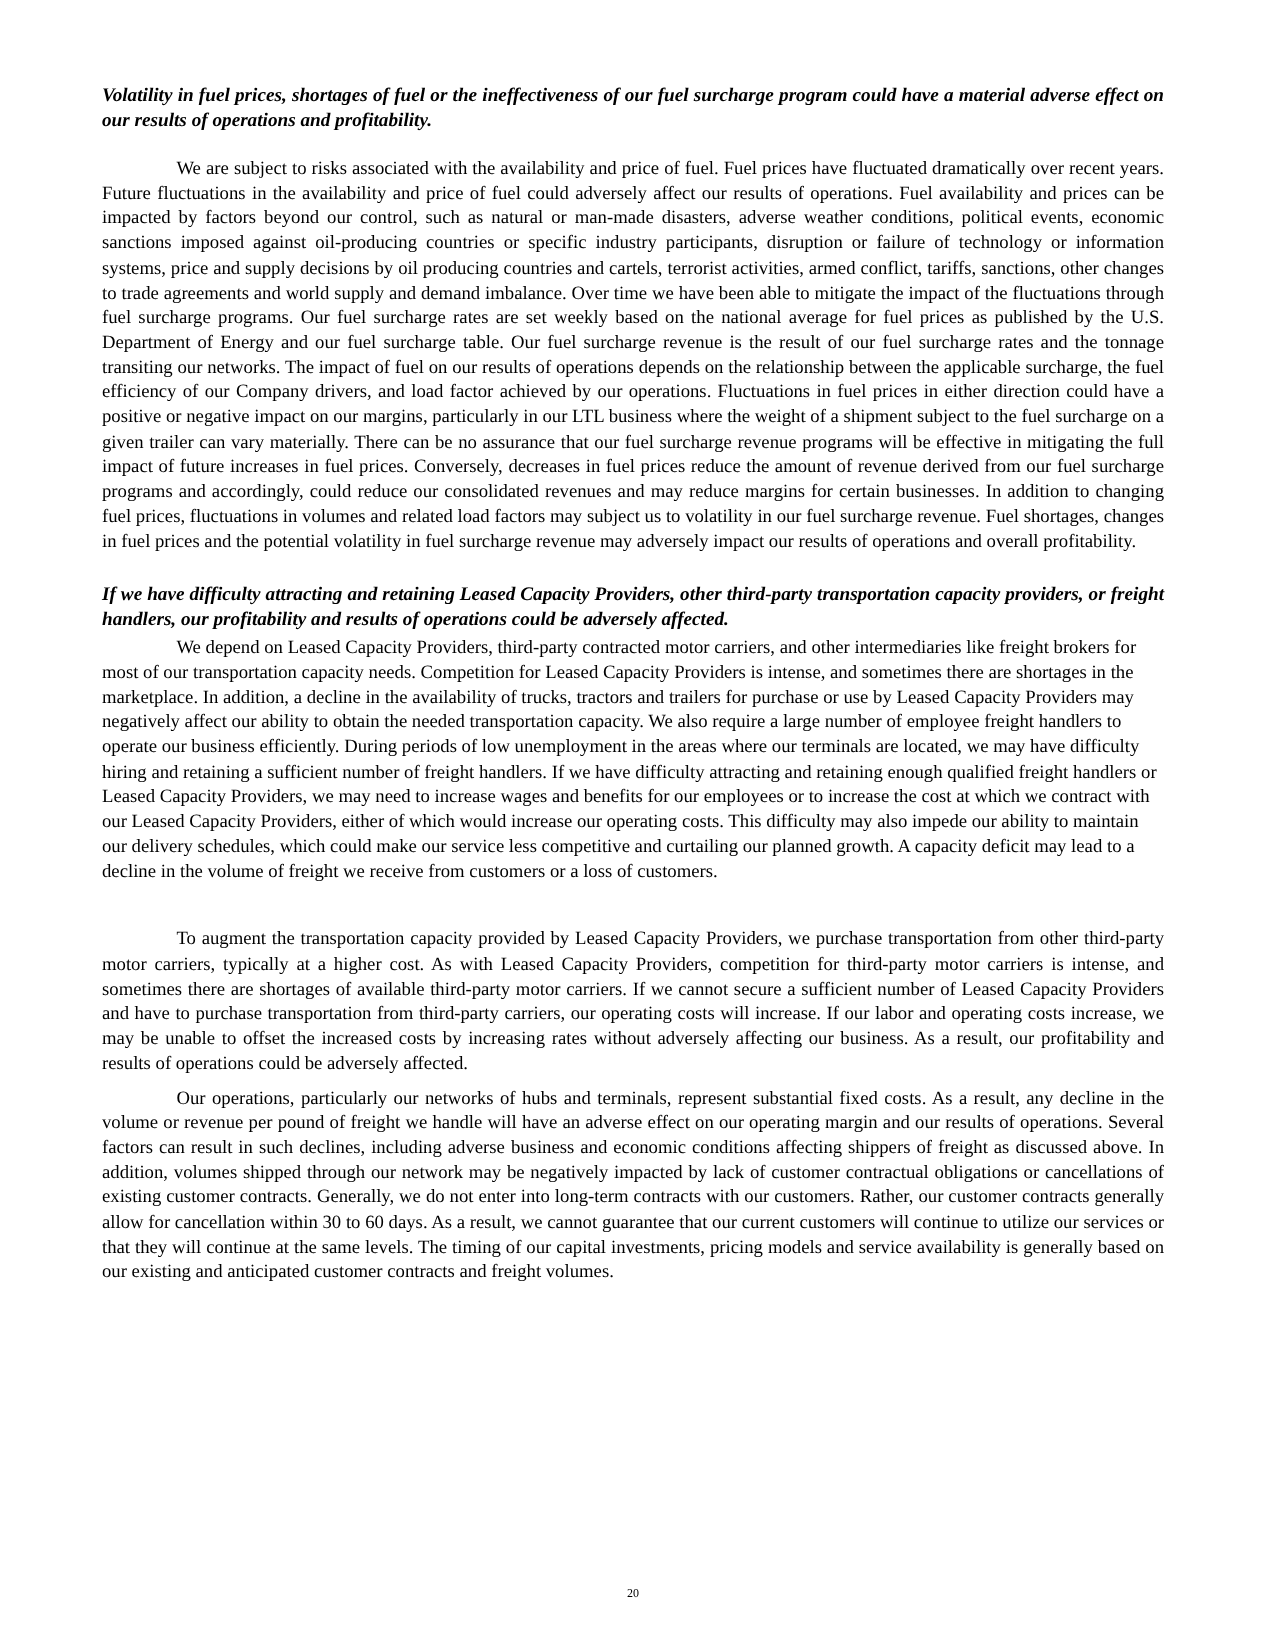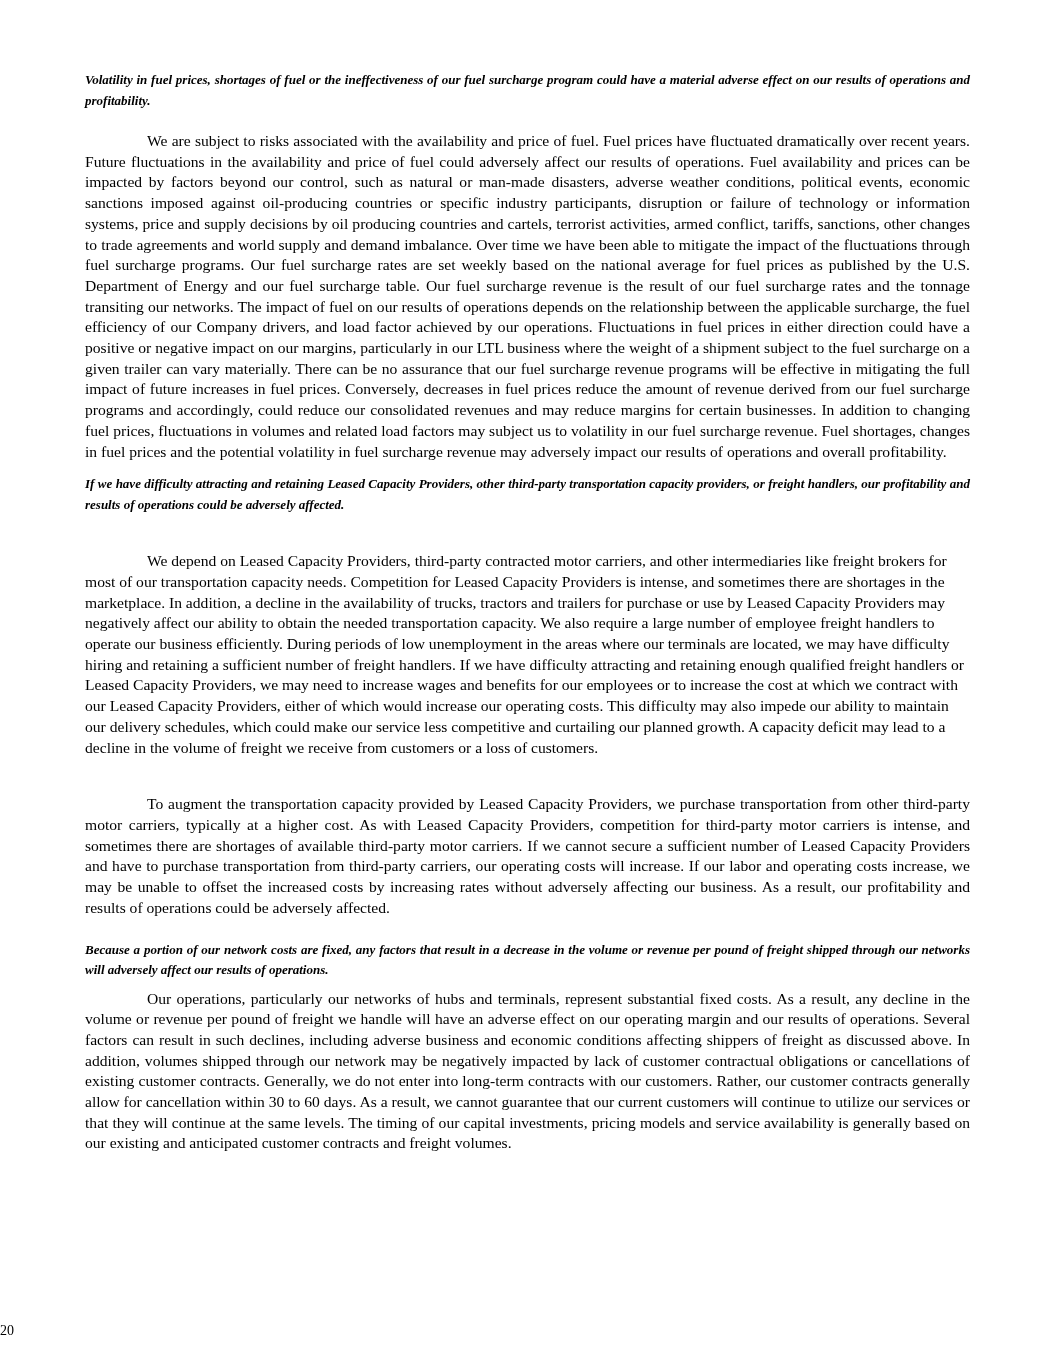--- a/index.html
+++ b/index.html
@@ -17,60 +17,59 @@
     }
     .page {
       position: absolute;
       left: 85px;
       top: 70px;
       width: 885px;
     }
     .heading {
       font-weight: bold;
       font-style: italic;
-      font-size: 13px;
+      font-size: 16px;
       line-height: 20.5px;
       margin: 0;
       text-align: justify;
     }
     .para {
       font-size: 15.6px;
       line-height: 20.7px;
       margin: 0;
       text-align: justify;
       text-indent: 62px;
       font-family: Liberation Serif, serif;
     }
     .para.left {
       text-align: left;
     }
     #h1 { margin-top: 0; }
     #p1 { margin-top: 20px; }
-    #h2 { margin-top: 12px; }
-    #p2 { margin-top: 36px; }
+    #h2 { margin-top: 24px; }
+    #p2 { margin-top: 3px; }
     #p3 { margin-top: 36px; }
     #h3 { margin-top: 21px; }
     #p4 { margin-top: 8px; }
     .page-number {
       position: absolute;
       top: 1323px;
       left: 0;
       width: 1055px;
-      text-align: left;
-      font-size: 14px;
+      text-align: center;
+      font-size: 10px;
     }
   </style>
 </head>
 <body>
 
 <div class="page">
   <p id="h1" class="heading">Volatility in fuel prices, shortages of fuel or the ineffectiveness of our fuel surcharge program could have a material adverse effect on our results of operations and profitability.</p>
   <p id="p1" class="para">We are subject to risks associated with the availability and price of fuel. Fuel prices have fluctuated dramatically over recent years. Future fluctuations in the availability and price of fuel could adversely affect our results of operations. Fuel availability and prices can be impacted by factors beyond our control, such as natural or man-made disasters, adverse weather conditions, political events, economic sanctions imposed against oil-producing countries or specific industry participants, disruption or failure of technology or information systems, price and supply decisions by oil producing countries and cartels, terrorist activities, armed conflict, tariffs, sanctions, other changes to trade agreements and world supply and demand imbalance. Over time we have been able to mitigate the impact of the fluctuations through fuel surcharge programs. Our fuel surcharge rates are set weekly based on the national average for fuel prices as published by the U.S. Department of Energy and our fuel surcharge table. Our fuel surcharge revenue is the result of our fuel surcharge rates and the tonnage transiting our networks. The impact of fuel on our results of operations depends on the relationship between the applicable surcharge, the fuel efficiency of our Company drivers, and load factor achieved by our operations. Fluctuations in fuel prices in either direction could have a positive or negative impact on our margins, particularly in our LTL business where the weight of a shipment subject to the fuel surcharge on a given trailer can vary materially. There can be no assurance that our fuel surcharge revenue programs will be effective in mitigating the full impact of future increases in fuel prices. Conversely, decreases in fuel prices reduce the amount of revenue derived from our fuel surcharge programs and accordingly, could reduce our consolidated revenues and may reduce margins for certain businesses. In addition to changing fuel prices, fluctuations in volumes and related load factors may subject us to volatility in our fuel surcharge revenue. Fuel shortages, changes in fuel prices and the potential volatility in fuel surcharge revenue may adversely impact our results of operations and overall profitability.</p>
 
   <p id="h2" class="heading">If we have difficulty attracting and retaining Leased Capacity Providers, other third-party transportation capacity providers, or freight handlers, our profitability and results of operations could be adversely affected.</p>
   <p id="p2" class="para left">We depend on Leased Capacity Providers, third-party contracted motor carriers, and other intermediaries like freight brokers for most of our transportation capacity needs. Competition for Leased Capacity Providers is intense, and sometimes there are shortages in the marketplace. In addition, a decline in the availability of trucks, tractors and trailers for purchase or use by Leased Capacity Providers may negatively affect our ability to obtain the needed transportation capacity. We also require a large number of employee freight handlers to operate our business efficiently. During periods of low unemployment in the areas where our terminals are located, we may have difficulty hiring and retaining a sufficient number of freight handlers. If we have difficulty attracting and retaining enough qualified freight handlers or Leased Capacity Providers, we may need to increase wages and benefits for our employees or to increase the cost at which we contract with our Leased Capacity Providers, either of which would increase our operating costs. This difficulty may also impede our ability to maintain our delivery schedules, which could make our service less competitive and curtailing our planned growth. A capacity deficit may lead to a decline in the volume of freight we receive from customers or a loss of customers.</p>
   <p id="p3" class="para">To augment the transportation capacity provided by Leased Capacity Providers, we purchase transportation from other third-party motor carriers, typically at a higher cost. As with Leased Capacity Providers, competition for third-party motor carriers is intense, and sometimes there are shortages of available third-party motor carriers. If we cannot secure a sufficient number of Leased Capacity Providers and have to purchase transportation from third-party carriers, our operating costs will increase. If our labor and operating costs increase, we may be unable to offset the increased costs by increasing rates without adversely affecting our business. As a result, our profitability and results of operations could be adversely affected.</p>
 
-  <p id="h3" class="heading">Because a portion of our network costs are fixed, any factors that result in a decrease in the volume or revenue per pound of freight shipped through our networks will adversely affect our results of operations.</p>
   <p id="p4" class="para">Our operations, particularly our networks of hubs and terminals, represent substantial fixed costs. As a result, any decline in the volume or revenue per pound of freight we handle will have an adverse effect on our operating margin and our results of operations. Several factors can result in such declines, including adverse business and economic conditions affecting shippers of freight as discussed above. In addition, volumes shipped through our network may be negatively impacted by lack of customer contractual obligations or cancellations of existing customer contracts. Generally, we do not enter into long-term contracts with our customers. Rather, our customer contracts generally allow for cancellation within 30 to 60 days. As a result, we cannot guarantee that our current customers will continue to utilize our services or that they will continue at the same levels. The timing of our capital investments, pricing models and service availability is generally based on our existing and anticipated customer contracts and freight volumes.</p>
 </div>
 
 <div class="page-number">20</div>
 
 </body></html>

